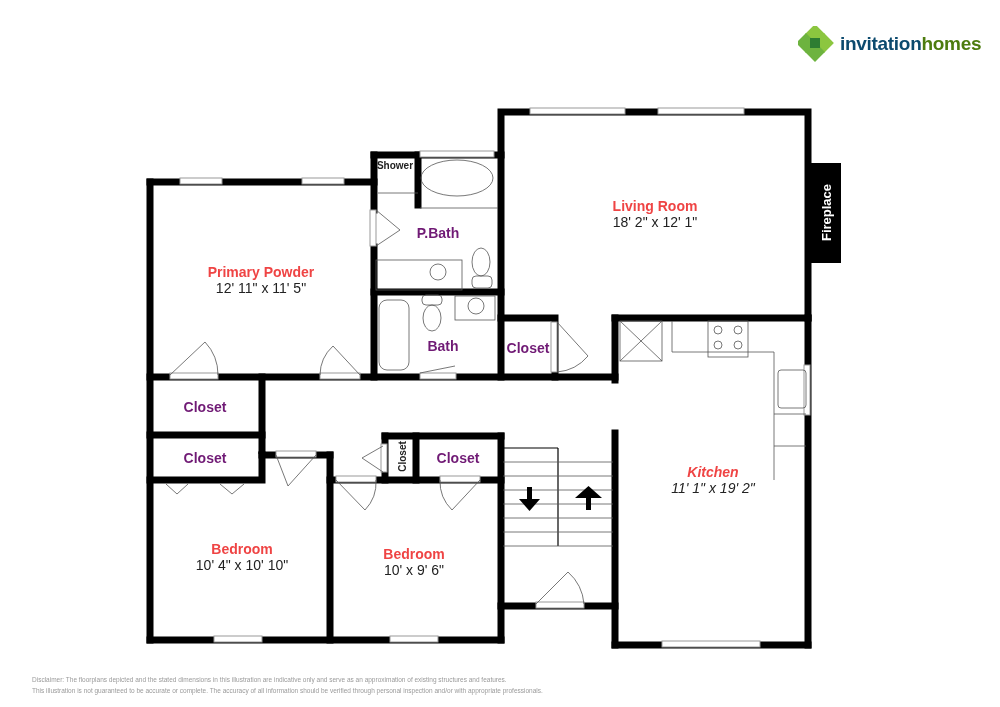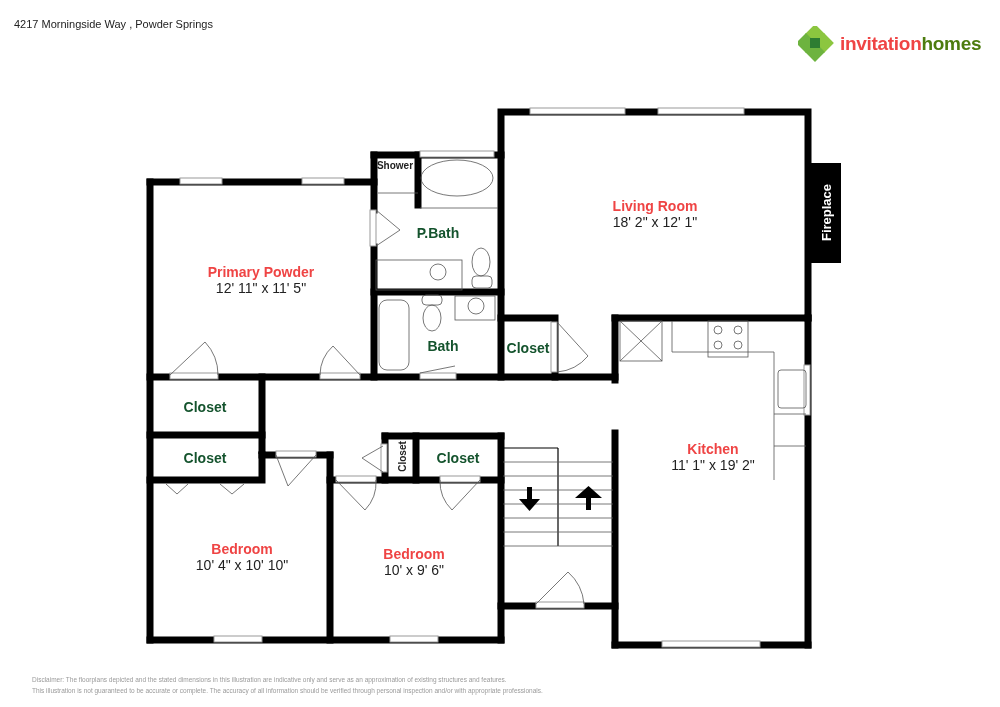--- a/index.html
+++ b/index.html
@@ -1,35 +1,34 @@
 <!DOCTYPE html>
 <html><head>
 <meta charset="utf-8">
 <style>
   html, body { margin:0; padding:0; background:#ffffff; }
   body { width:1000px; height:707px; position:relative; overflow:hidden; font-family:"Liberation Sans", sans-serif; color:#222; }
   .hdr { position:absolute; left:14px; top:16px; font-size:11px; line-height:17px; color:#222; }
   .logo { position:absolute; left:798px; top:26px; display:flex; align-items:center; }
   .logo-text { font-size:19px; letter-spacing:-0.3px; margin-left:6px; }
-  .logo-text .a { color:#ef4444; font-weight:600; }
+  .logo-text .a { color:#0c4a6e; font-weight:600; }
   .logo-text .b { color:#4d7c0f; font-weight:600; }
   .disc { position:absolute; left:32px; top:674px; font-size:6.5px; line-height:11px; color:#9a9a9a; }
   svg.plan { position:absolute; left:0; top:0; }
   .rl { position:absolute; text-align:center; transform:translateX(-50%); white-space:nowrap; }
   .rn { font-weight:bold; font-size:14px; line-height:16px; color:#ef4444; }
   .rd { font-size:14px; line-height:16px; color:#222; }
-  .sm { font-weight:bold; font-size:14px; color:#14532d; }
+  .sm { font-weight:bold; font-size:14px; color:#701a75; }
   .xs { font-weight:bold; font-size:10px; color:#222; }
   .vert { position:absolute; transform:rotate(-90deg); transform-origin:center; white-space:nowrap; font-weight:bold; }
 </style>
 </head>
 <body>
 
 <div class="hdr">
-  <div>4217 Morningside Way , Powder Springs</div>
 </div>
 
 <div class="logo">
   <svg width="36" height="36" viewBox="0 0 36 36">
     <rect x="10" y="1" width="14" height="14" transform="rotate(45 17 8)" fill="#8cc63f"></rect>
     <rect x="1" y="10" width="14" height="14" transform="rotate(45 8 17)" fill="#6db33f"></rect>
     <rect x="19" y="10" width="14" height="14" transform="rotate(45 26 17)" fill="#8cc63f"></rect>
     <rect x="10" y="19" width="14" height="14" transform="rotate(45 17 26)" fill="#6db33f"></rect>
     <rect x="12" y="12" width="10" height="10" fill="#2e7d32"></rect>
   </svg>
@@ -172,21 +171,21 @@
 </div>
 <div class="rl sm" style="left:438px; top:225px;">P.Bath</div>
 <div class="rl xs" style="left:395px; top:160px;text-align:right;">Shower</div>
 <div class="rl sm" style="left:443px; top:338px;">Bath</div>
 <div class="rl sm" style="left:528px; top:340px;">Closet</div>
 <div class="rl sm" style="left:205px; top:399px;">Closet</div>
 <div class="rl sm" style="left:205px; top:450px;">Closet</div>
 <div class="vert xs" style="left:385px; top:451px; width:34px; text-align:center;">Closet</div>
 <div class="rl sm" style="left:458px; top:450px;">Closet</div>
 <div class="vert" style="left:788px; top:205px; width:76px; text-align:center; color:#fff; font-size:13px;">Fireplace</div>
-<div class="rl" style="left:713px; top:441px;">
+<div class="rl" style="left:713px; top:464px;font-style:italic;">
   <div class="rn">Kitchen</div>
   <div class="rd">11' 1" x 19' 2"</div>
 </div>
 <div class="rl" style="left:242px; top:541px;">
   <div class="rn">Bedroom</div>
   <div class="rd">10' 4" x 10' 10"</div>
 </div>
 <div class="rl" style="left:414px; top:546px;">
   <div class="rn">Bedroom</div>
   <div class="rd">10' x 9' 6"</div>

